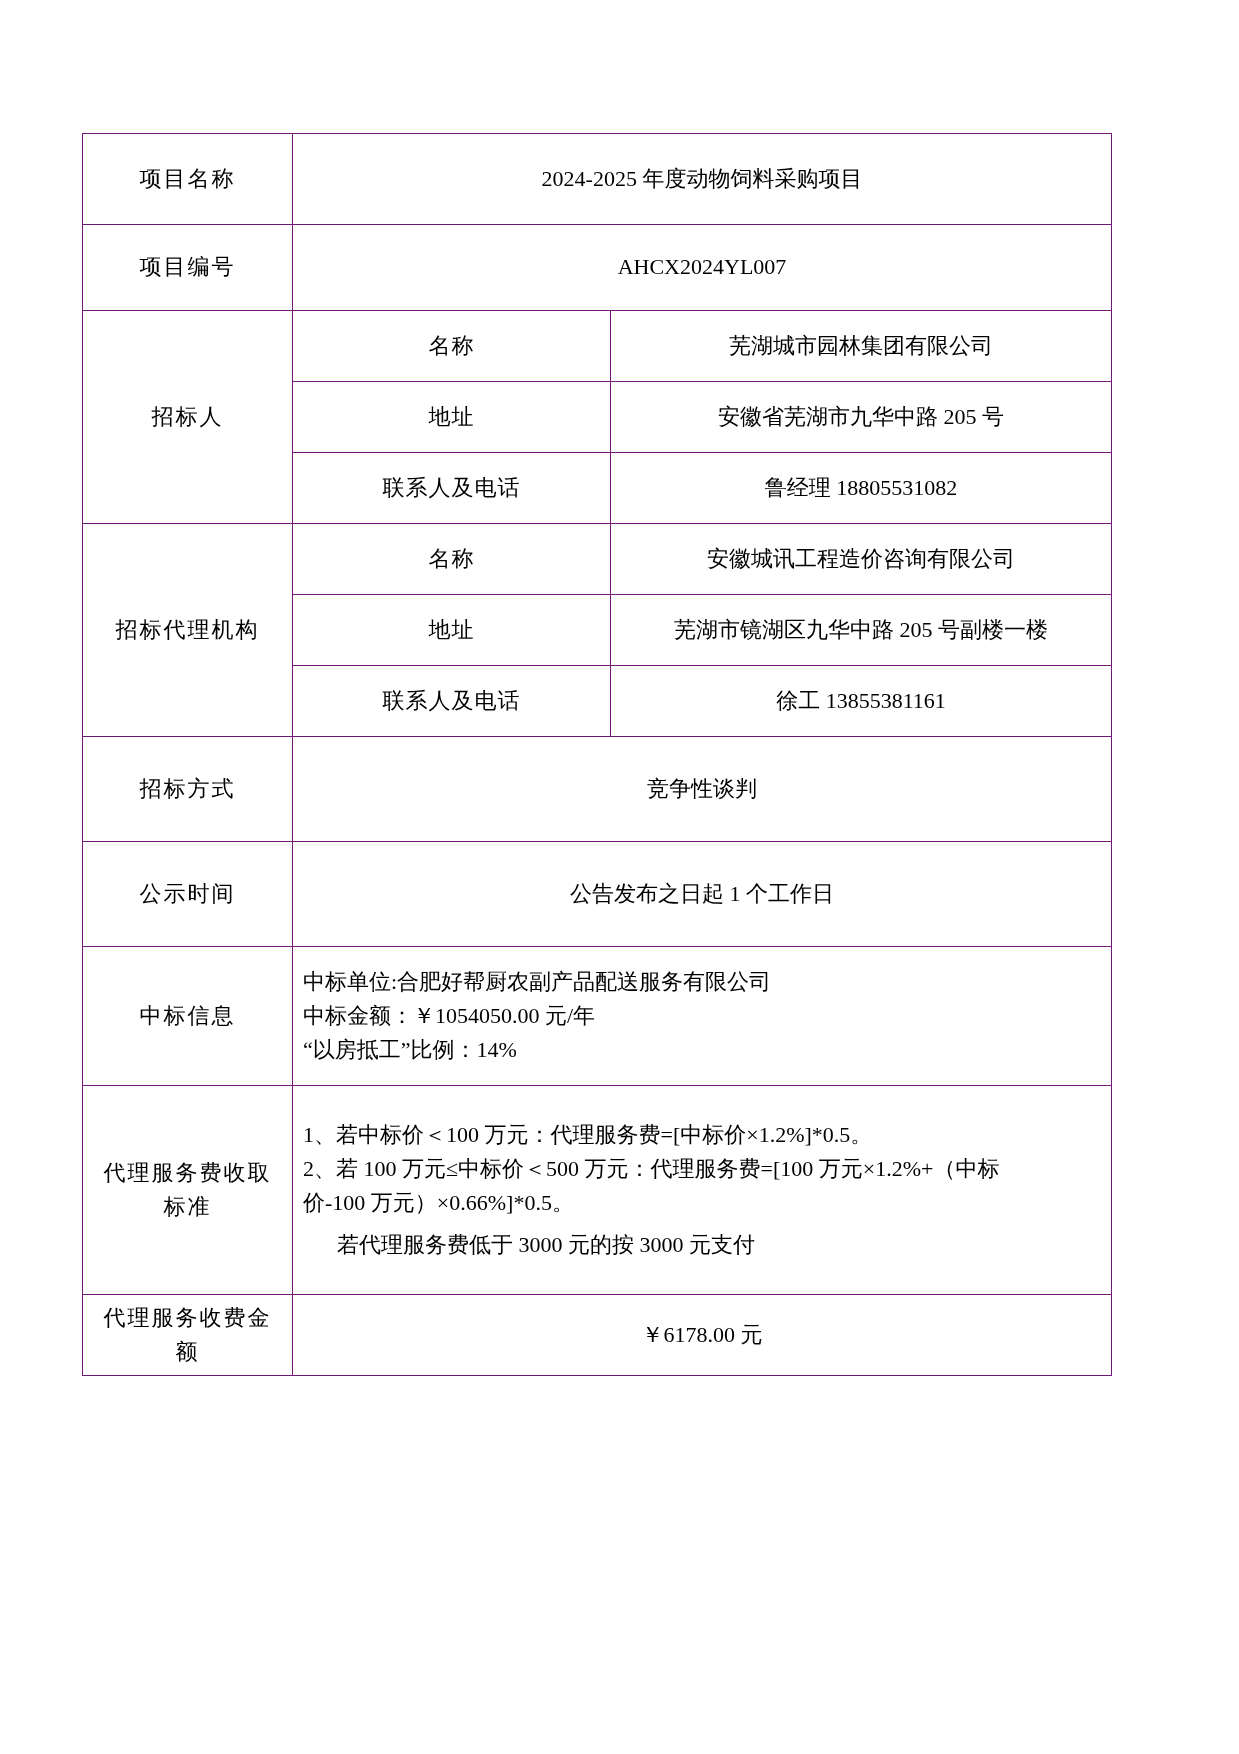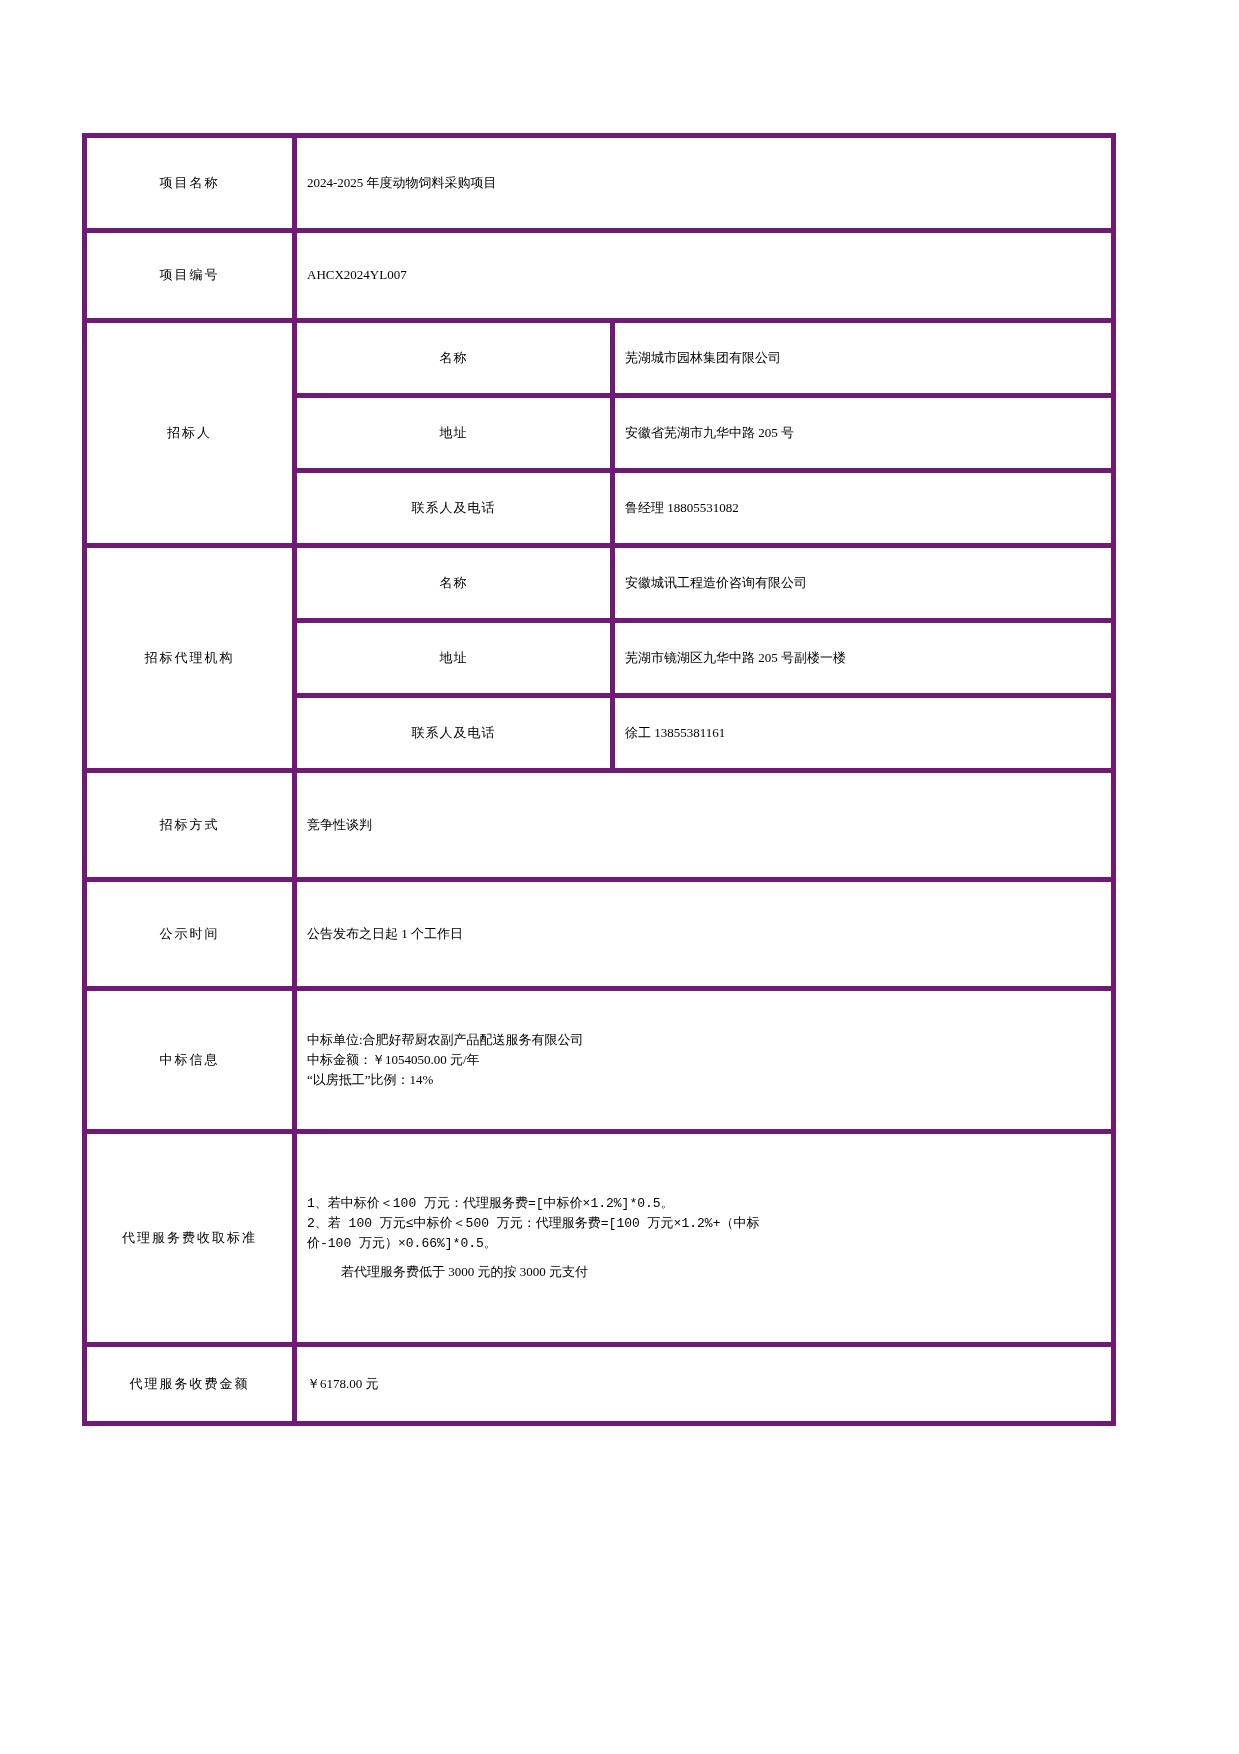--- a/index.html
+++ b/index.html
@@ -24,35 +24,36 @@
   }
   .doc-table {
     position: absolute;
     left: 82px;
     top: 133px;
     width: 1029px;
     border-collapse: collapse;
     table-layout: fixed;
   }
   .doc-table td {
-    border: 5px solid #701a75;
+    border: 1px solid #701a75;
     padding: 6px 10px;
     vertical-align: middle;
-    font-size: 13px;
+    font-size: 22px;
     line-height: 1.55;
   }
   .label-cell {
     text-align: center;
     letter-spacing: 2px;
   }
   .sub-label {
     text-align: center;
     letter-spacing: 1px;
   }
   .value {
+    text-align: center;
   }
   .row-h-1 { height: 78px; }
   .row-h-2 { height: 73px; font-family: Liberation Serif, serif; }
   .row-sub { height: 58px; margin-left: 32px; }
   .row-mode { height: 92px; }
   .row-time { height: 92px; }
   .row-win { height: 126px; margin-left: 28px; }
   .row-std { height: 196px; }
   .row-fee { height: 62px; margin-left: 16px; }
 
@@ -62,21 +63,20 @@
   }
   .multi-line div {
     white-space: nowrap;
   }
   .std-block {
     text-align: left;
     line-height: 2.0;
   }
   .std-block .p {
     text-indent: 0;
-    font-family: Liberation Mono, monospace;
   }
   .std-block .p-indent {
     text-indent: 34px;
     margin-top: 8px;
   }
 </style>
 </head>
 <body>
 
 <div class="page">

